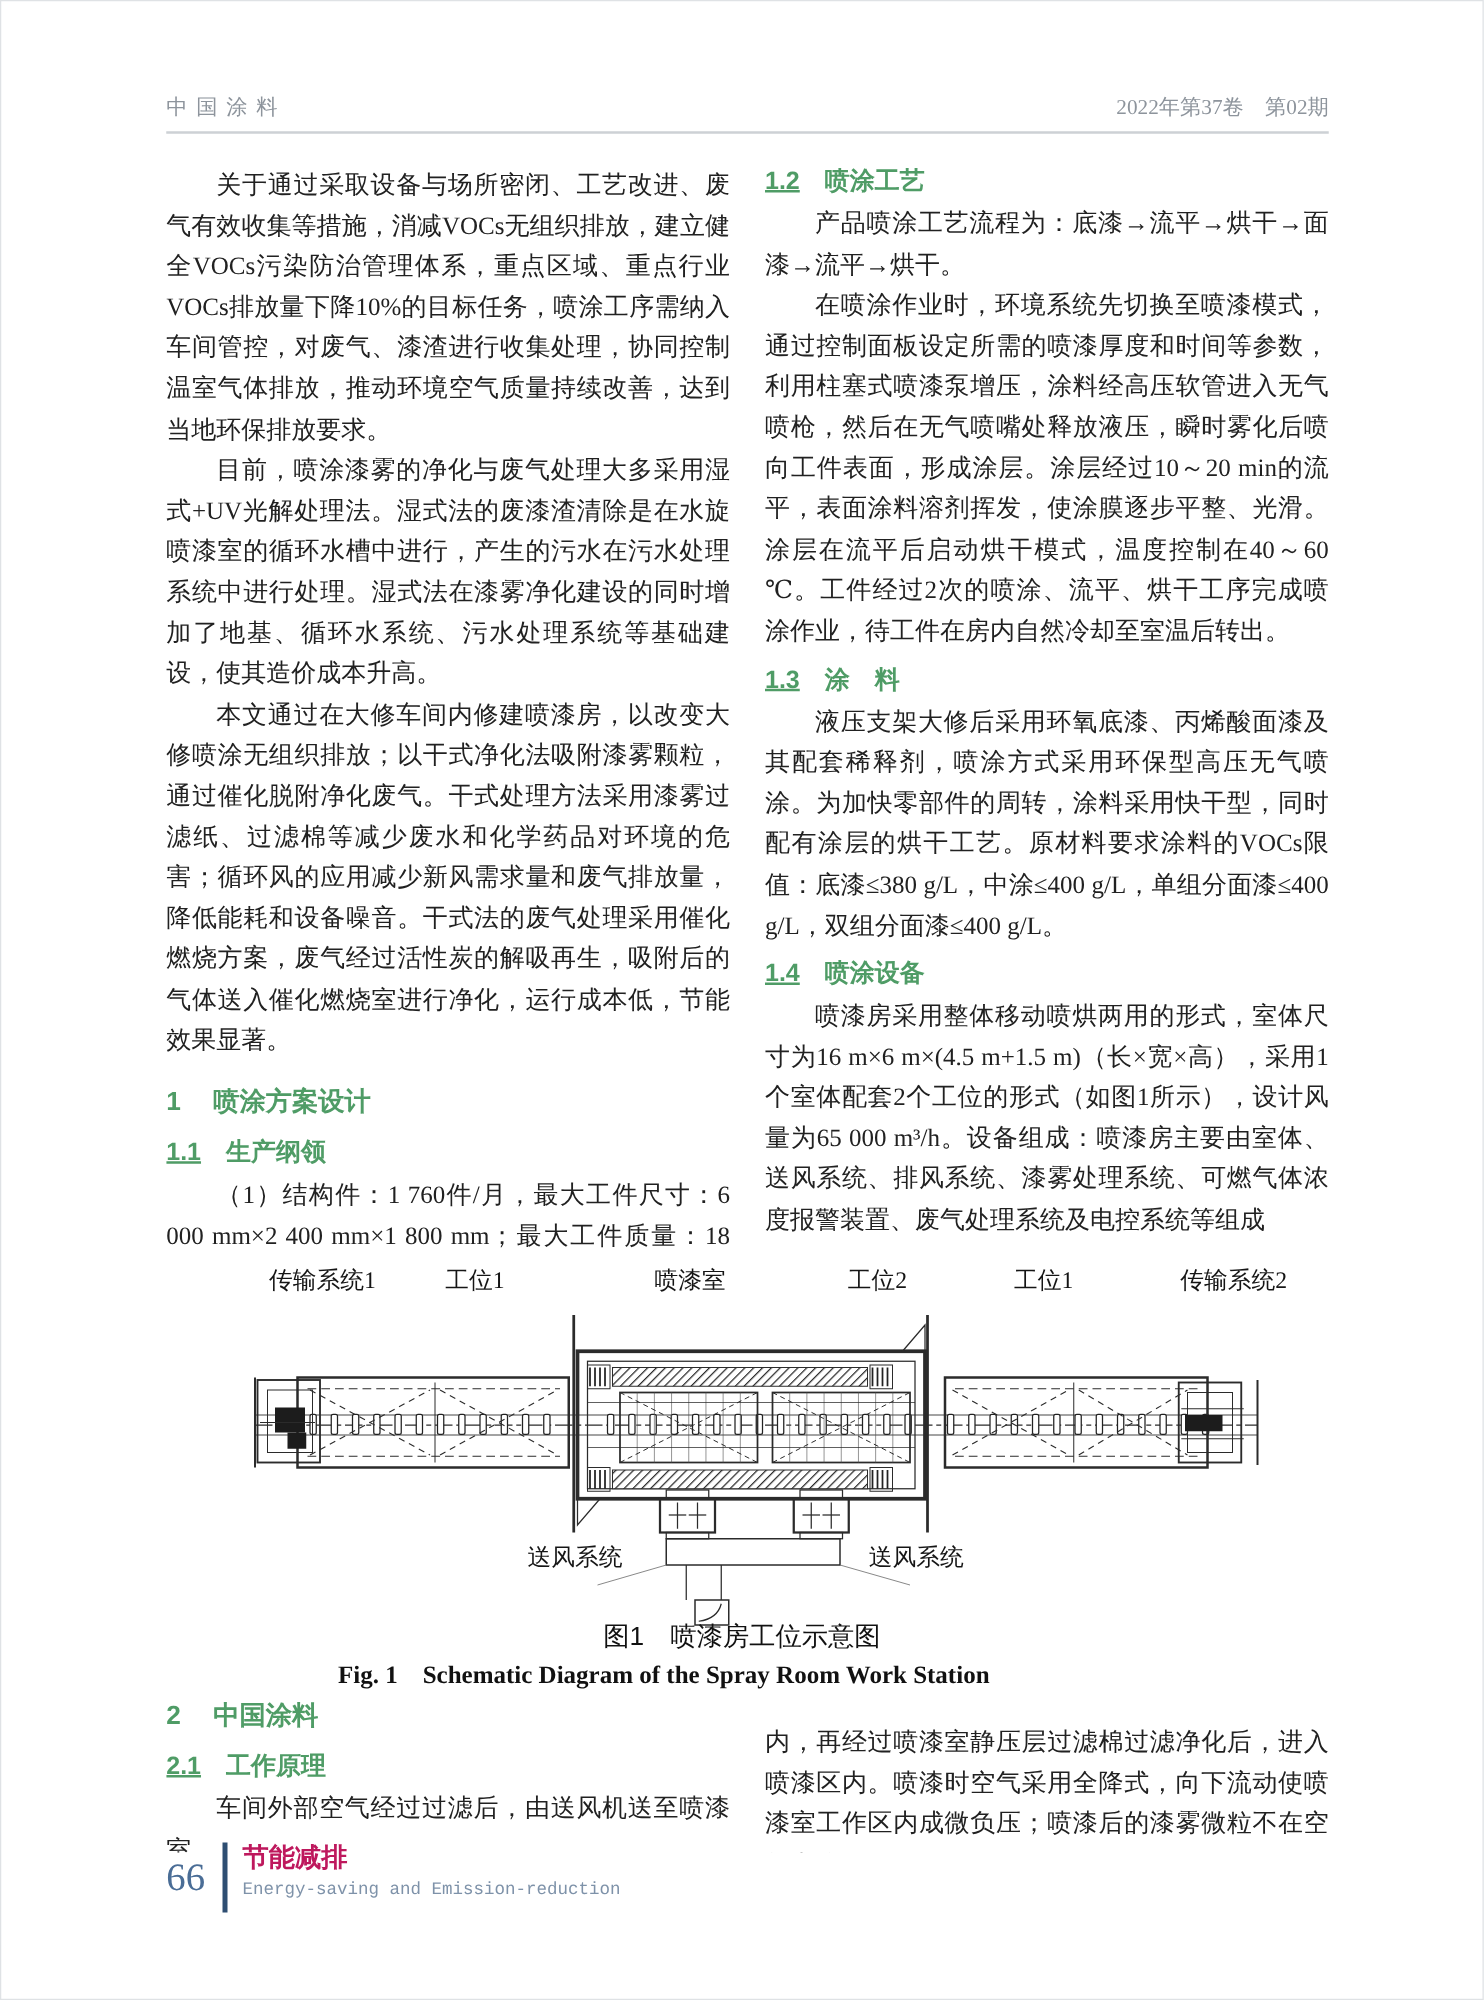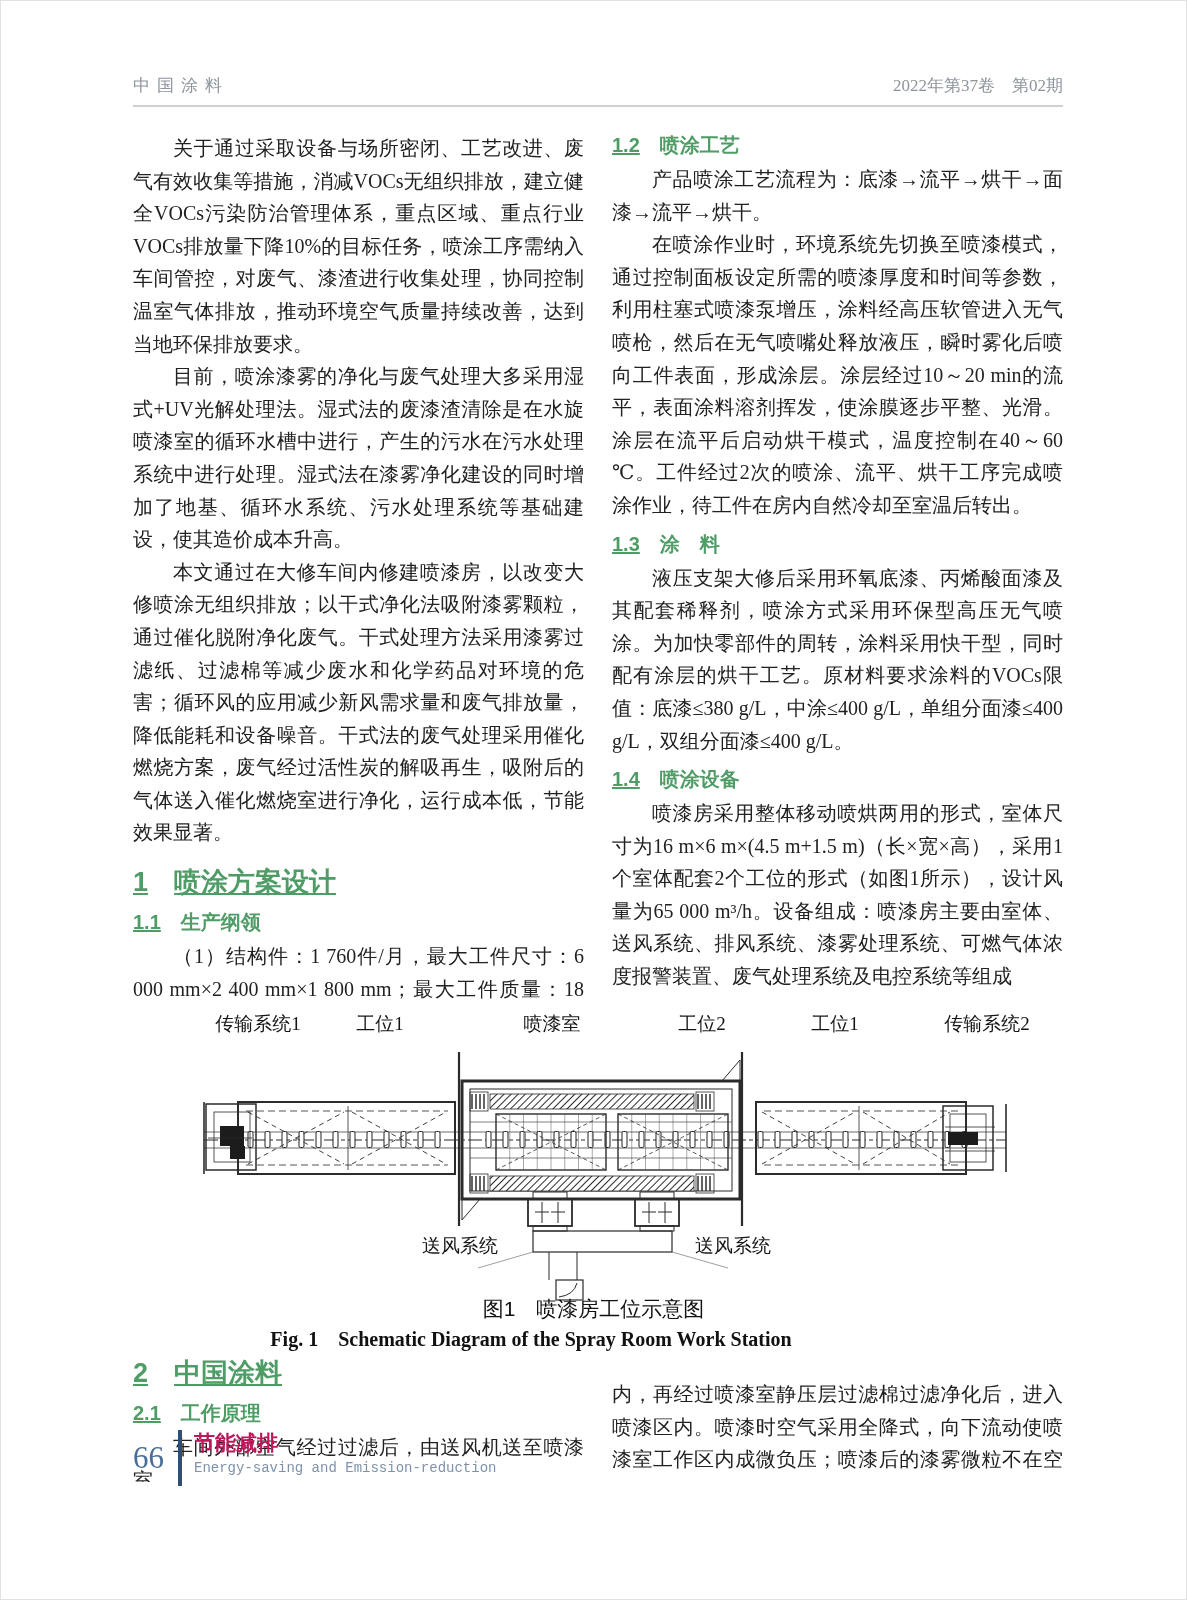--- a/index.html
+++ b/index.html
@@ -10,37 +10,37 @@
   .hdr{position:absolute;top:74px;left:133px;right:124px;display:flex;justify-content:space-between;
        align-items:flex-end;color:#8d949c;font-size:17px;}
   .hdr .jname{letter-spacing:7px;}
   .hdr-rule{position:absolute;top:105px;left:133px;right:124px;border-top:2px solid #cdd1d5;}
   
   .cols{position:absolute;top:132px;left:133px;width:930px;display:flex;gap:28px;height:872px;overflow:hidden;}
   .col{width:451px;font-size:20px;line-height:32.6px;text-align:justify;}
   .col p{margin:0;text-indent:2em;}
   .col p.noindent{text-indent:0;}
   sup{font-size:12px;line-height:0;}
-  h1.sec{font-family:"Liberation Sans","DejaVu Sans",sans-serif;font-size:27px;line-height:34px;
-         color:var(--green);margin:16px 0 10px;font-weight:bold;text-align:left;text-decoration:underline;}
+  h1.sec{font-family:"Liberation Sans","DejaVu Sans",sans-serif;font-size:21px;line-height:34px;
+         color:var(--green);margin:16px 0 10px;font-weight:bold;text-align:left;}
   h2.sec{font-family:"Liberation Sans","DejaVu Sans",sans-serif;font-size:20px;line-height:26px;
          color:var(--green);margin:9px 0 5px;font-weight:bold;text-align:left;}
   h1.sec .num{margin-right:26px;} h2.sec .num{margin-right:20px;text-decoration:underline;}
   
   .fig{position:absolute;top:1002px;left:150px;width:880px;height:300px;}
   .fig svg text{font-family:"Liberation Serif","DejaVu Serif",serif;font-size:19px;fill:#151515;}
   .cap-zh{position:absolute;top:1295px;left:0;width:1187px;text-align:center;
           font-family:"Liberation Sans","DejaVu Sans",sans-serif;font-weight:normal;font-size:21px;color:#111;}
   .cap-en{position:absolute;top:1326px;left:0;width:1062px;text-align:center;
           font-weight:bold;font-size:20px;color:#111;}
   
   .cols2{position:absolute;top:1352px;left:133px;width:930px;display:flex;gap:28px;height:130px;overflow:hidden;}
   .cols2 .rcont{margin-top:26px;}
   
-  .foot{position:absolute;top:1428px;left:133px;display:flex;align-items:flex-start;}
+  .foot{position:absolute;top:1472px;left:133px;display:flex;align-items:flex-start;}
   .foot .pno{font-size:31px;color:#4a6d96;margin-top:12px;}
   .foot .bar{width:4px;height:56px;background:#2e4e72;margin:2px 12px 0 14px;}
   .foot .col-zh{font-family:"Liberation Sans","DejaVu Sans",sans-serif;font-weight:bold;
                 font-size:21px;color:#be185d;line-height:26px;margin-top:2px;}
   .foot .col-en{font-size:14px;color:#7e92a9;margin-top:4px;font-family:Liberation Mono, monospace;}
   :root{--green:#4f9c66;}
 </style>
 </head>
 <body>
 

